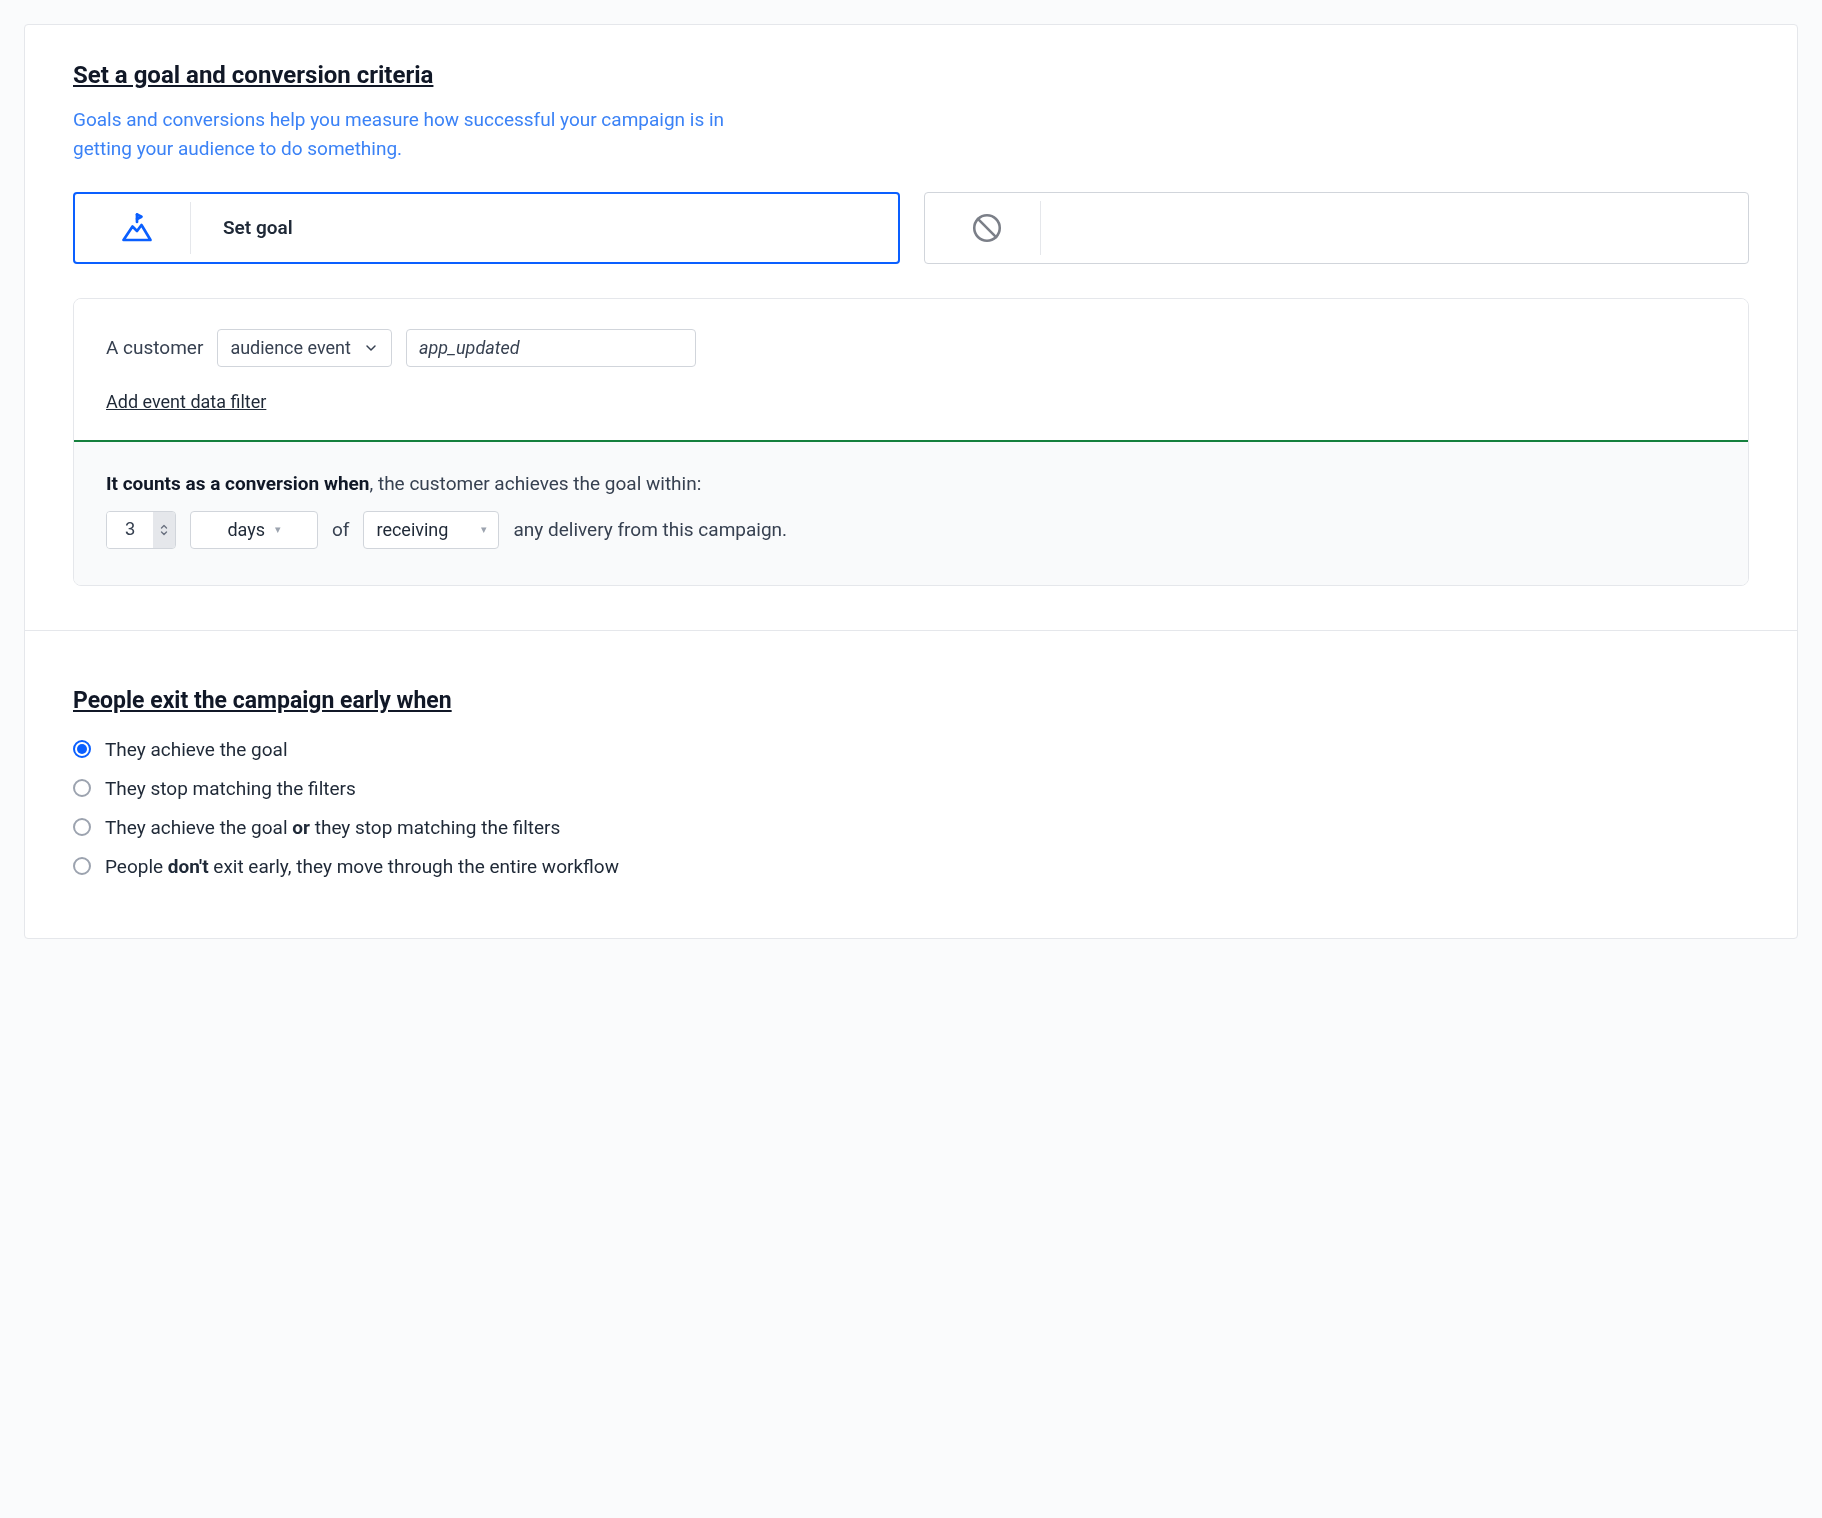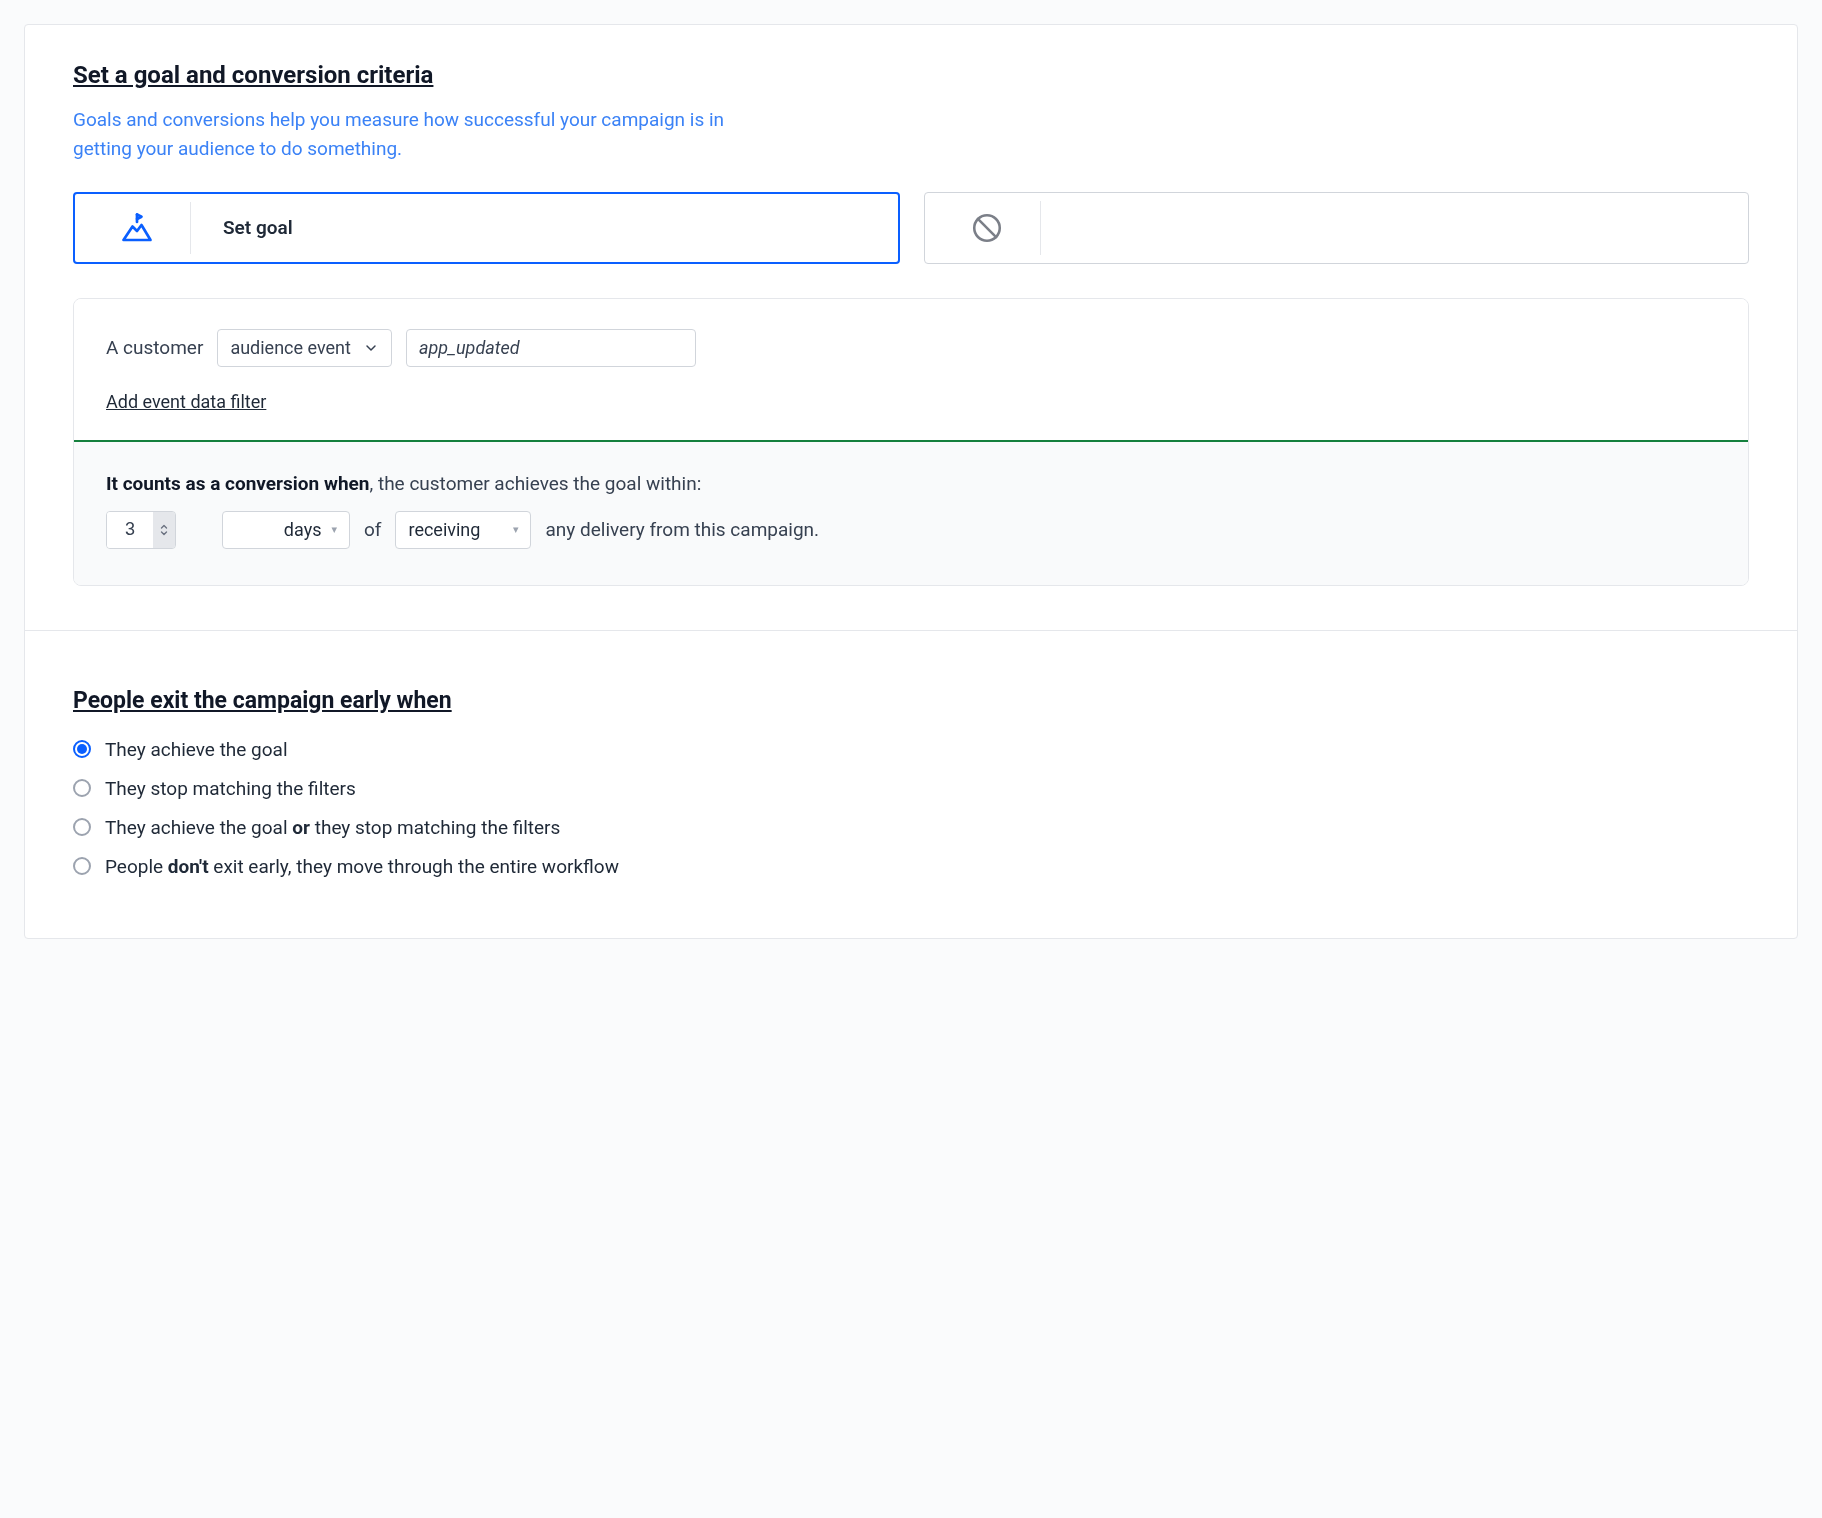--- a/index.html
+++ b/index.html
@@ -209,21 +209,21 @@
 .radio.checked {
   border-color: #0a5fff;
 }
 .radio.checked::after {
   content: "";
   width: 10px;
   height: 10px;
   background: #0a5fff;
   border-radius: 50%;
 }
-.unit-select { min-width: 128px; justify-content: flex-end; margin-left: 32px; }
+.unit-select { min-width: 128px; justify-content: center; }
 .rel-select { min-width: 136px; justify-content: space-between; }
 </style>
 </head>
 <body>
 
 <div class="card">
 
   <h2>Set a goal and conversion criteria</h2>
   <p class="subtitle">Goals and conversions help you measure how successful your campaign is in getting your audience to do something.</p>
 

